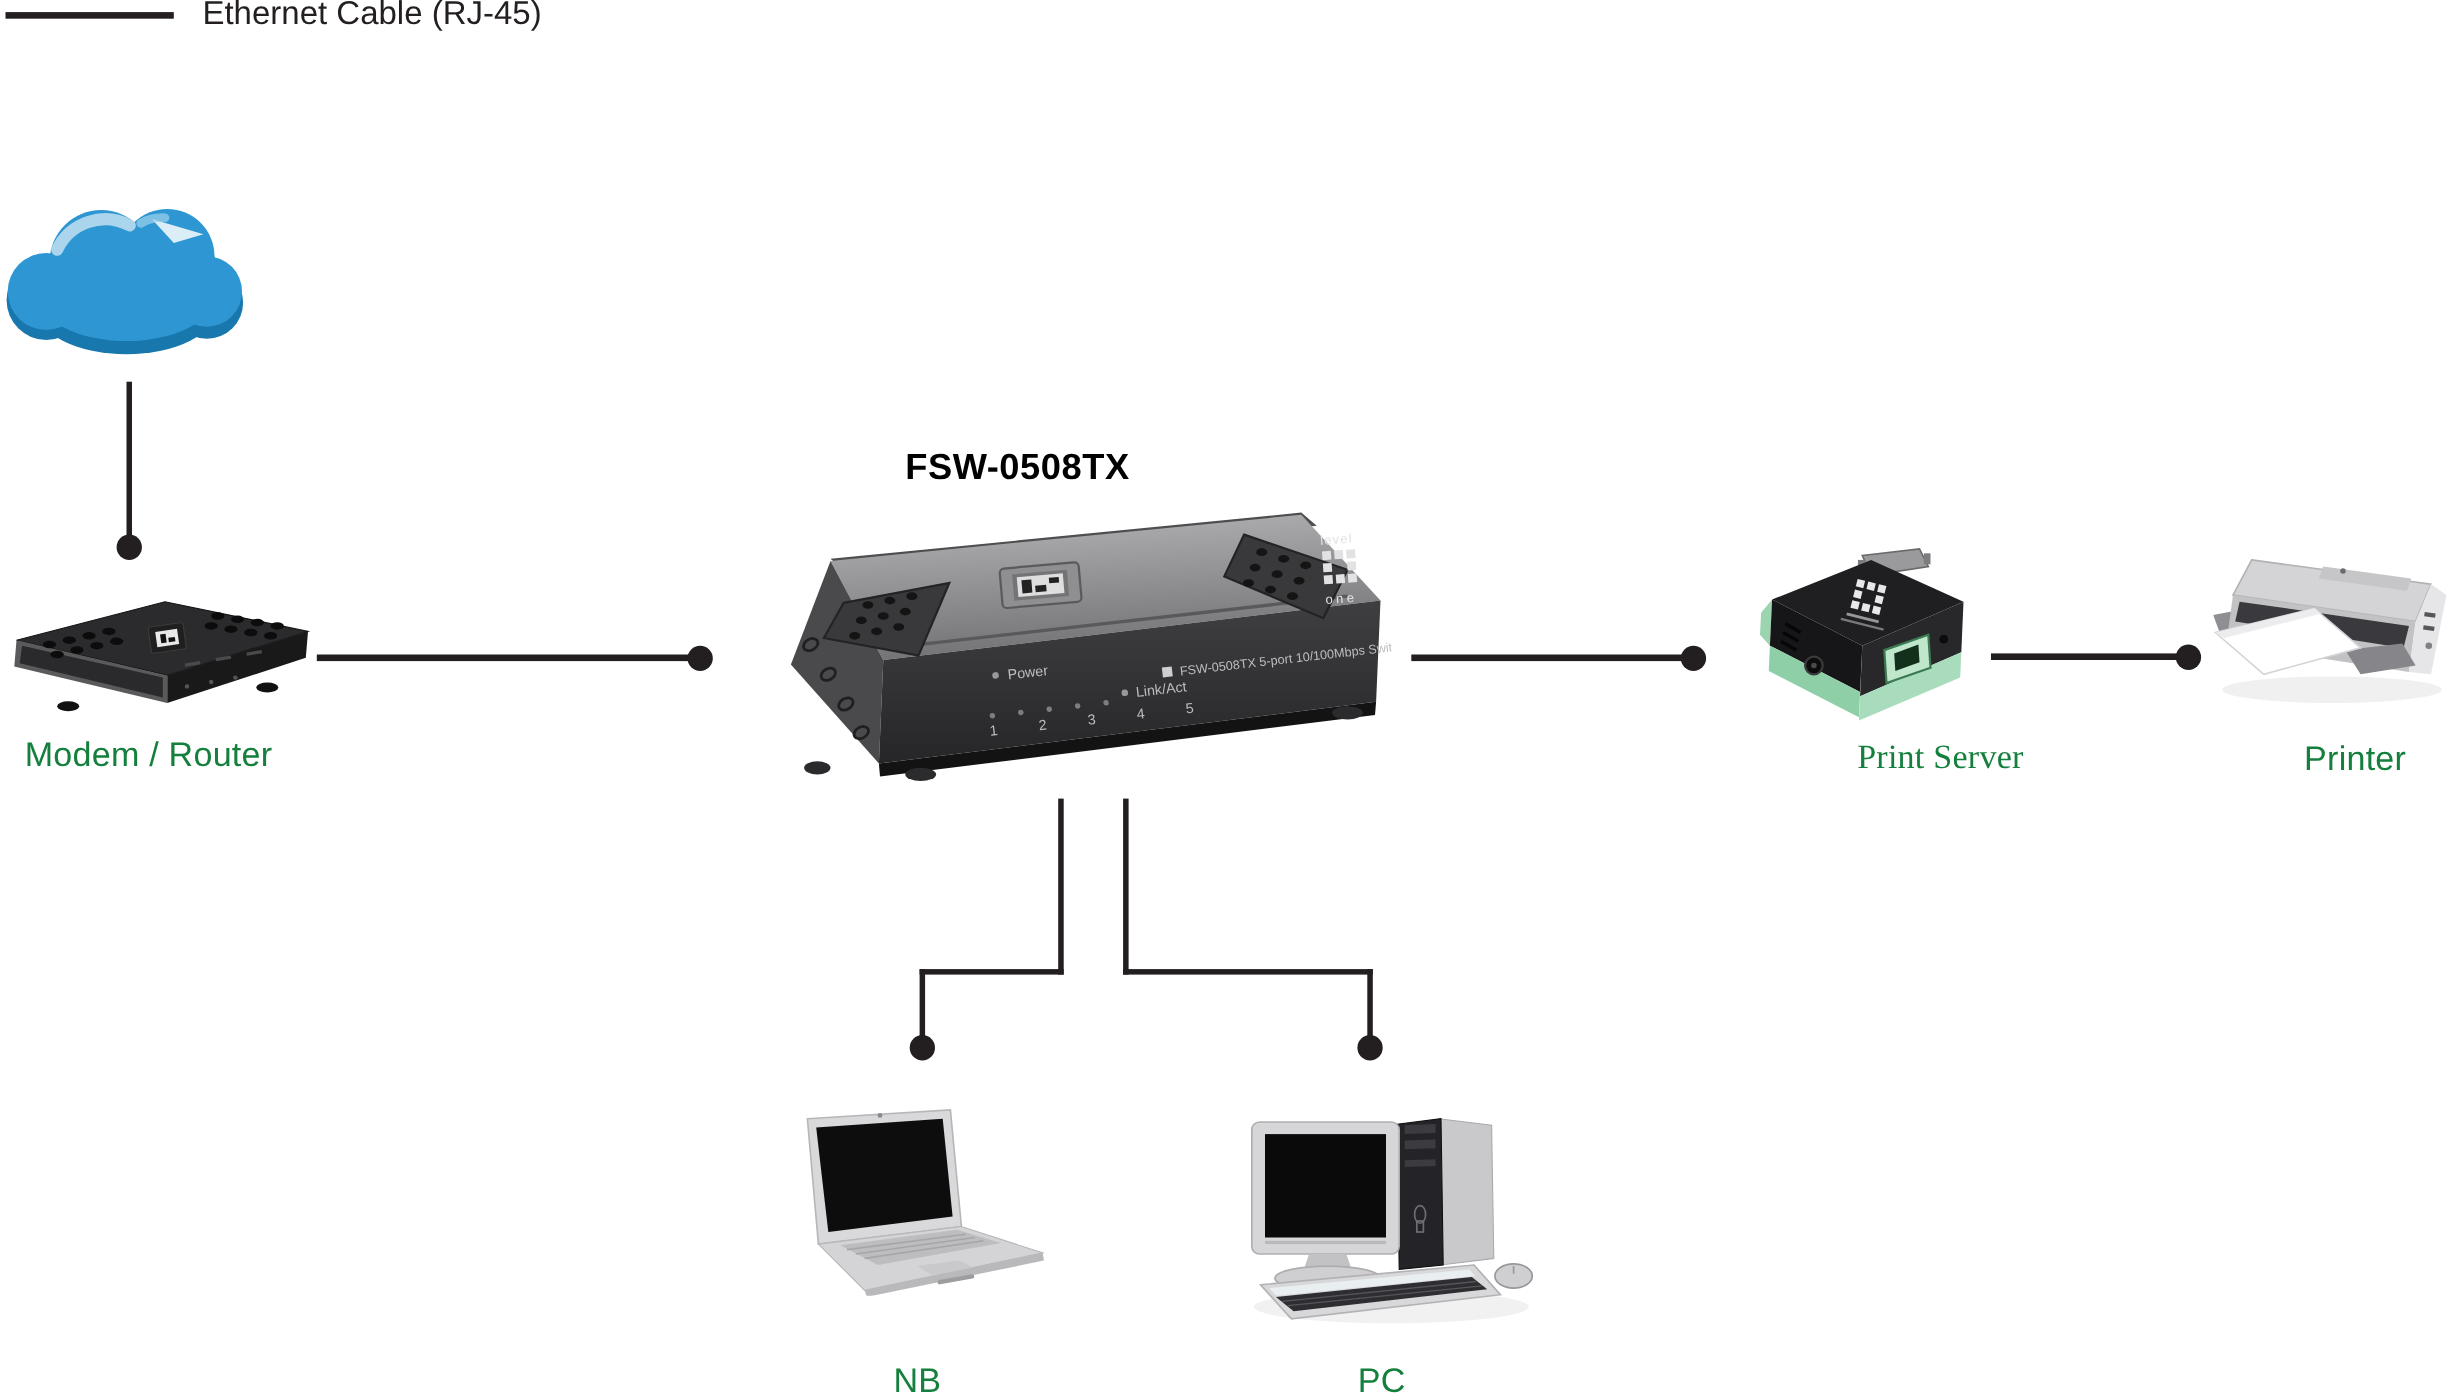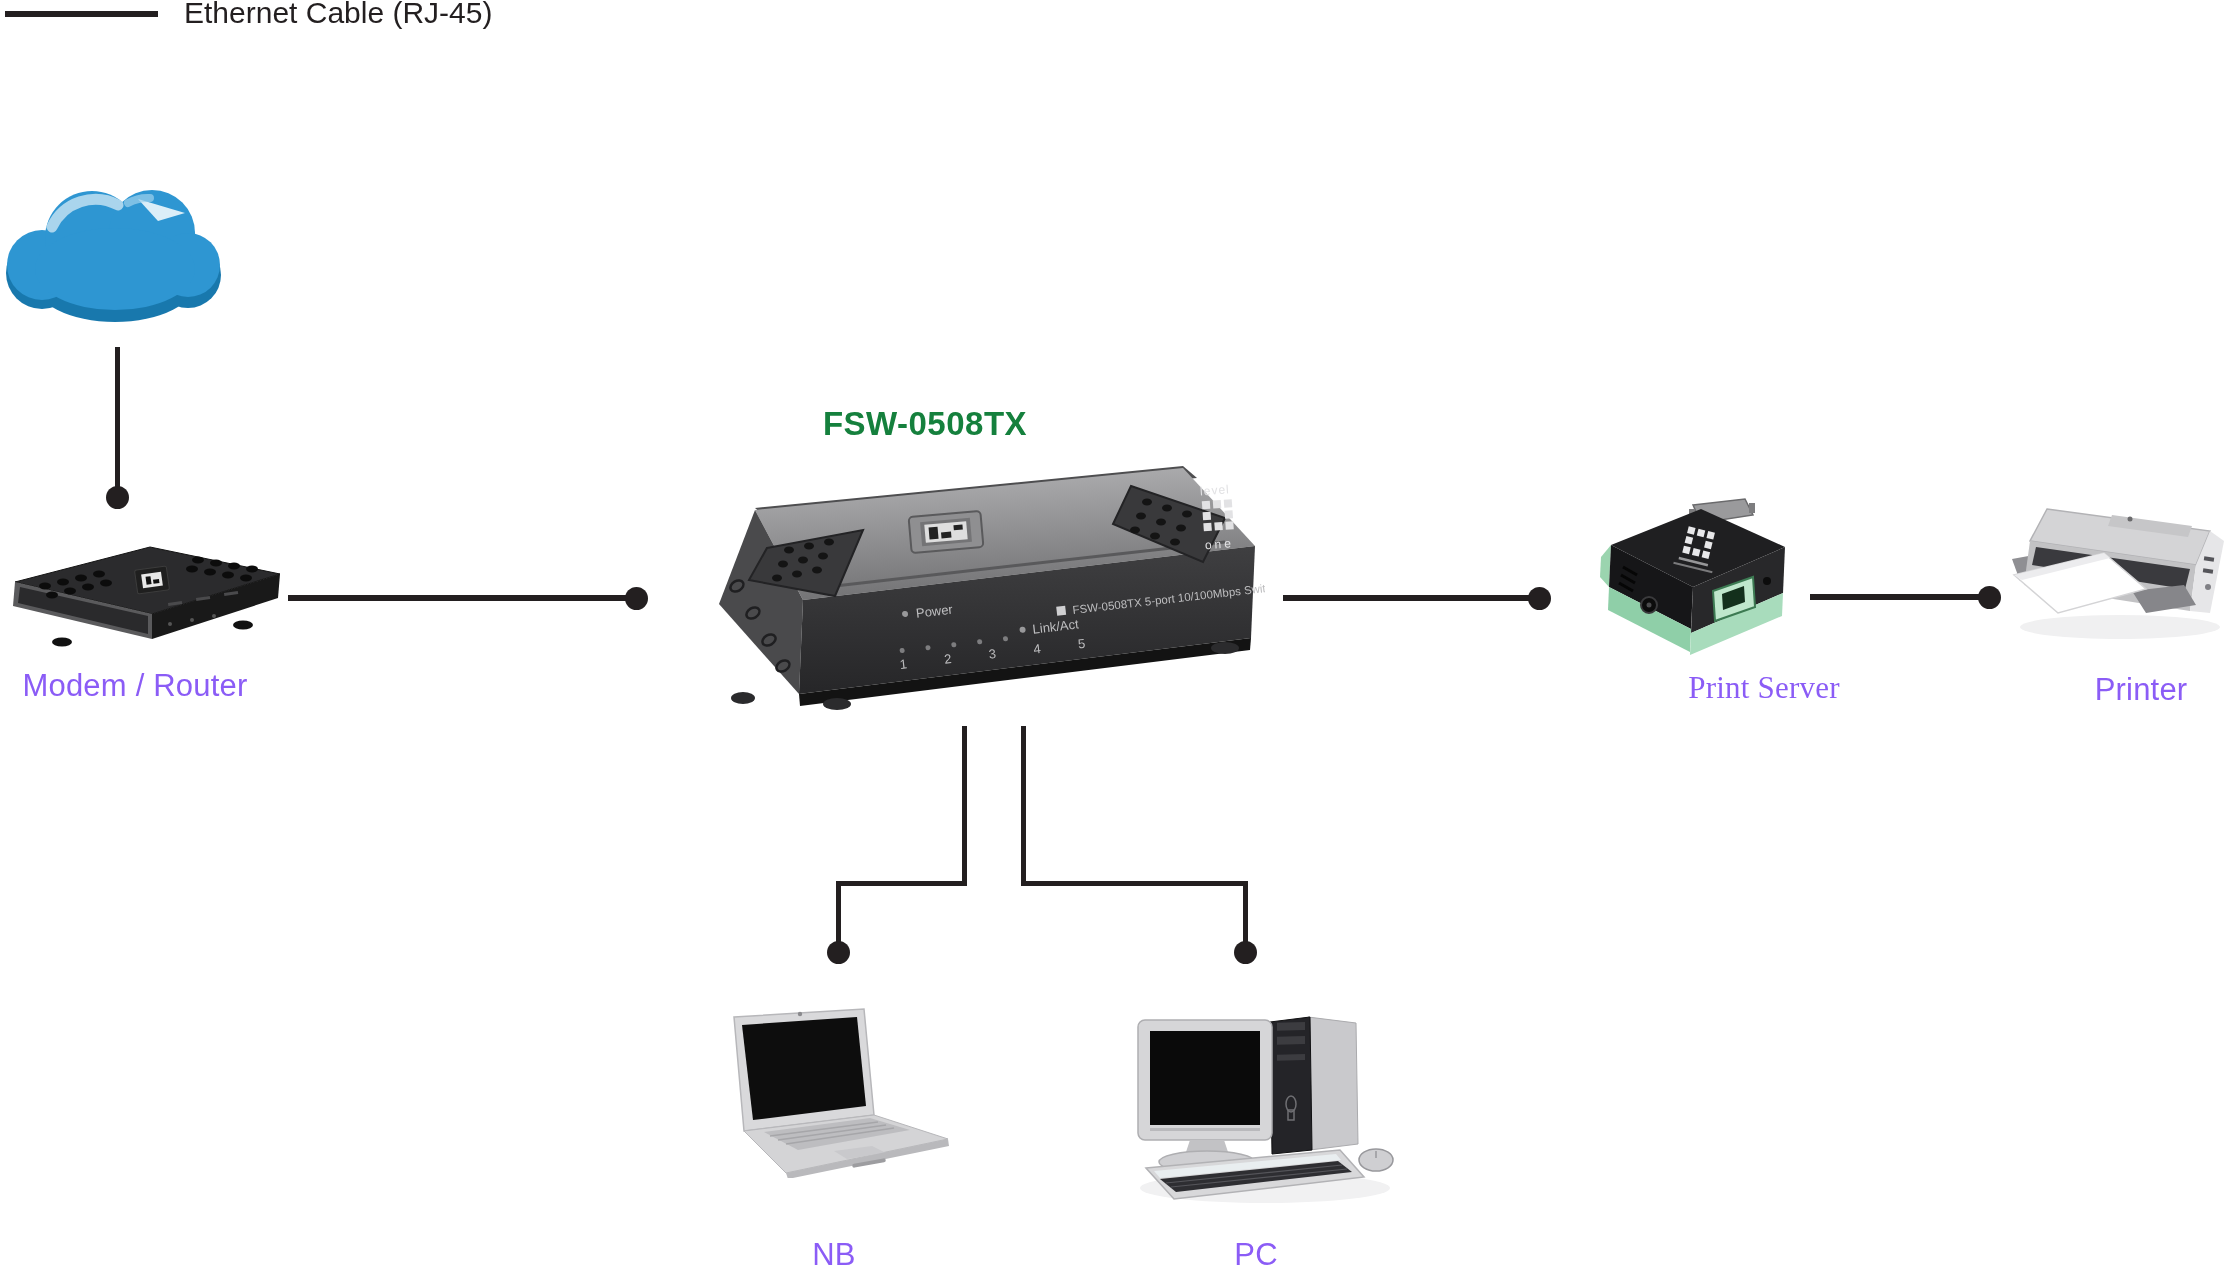--- a/index.html
+++ b/index.html
@@ -2,24 +2,24 @@
 <html><head>
 <meta charset="utf-8">
 <style>
   html,body{margin:0;padding:0;background:#ffffff;}
   body{width:2231px;height:1271px;overflow:hidden;}
   #canvas{position:relative;width:2231px;height:911px;background:#ffffff;
           font-family:"Liberation Sans",sans-serif;color:#231f20;}
   .cable{position:absolute;background:#231f20;}
   .dot{position:absolute;width:23px;height:23px;border-radius:50%;background:#231f20;}
   .device{position:absolute;}
-  .node-label{position:absolute;font-size:31px;line-height:1.15;text-align:center;color:#8b5cf6;letter-spacing:.2px;}
+  .node-label{position:absolute;font-size:31px;line-height:1.15;text-align:center;color:#15803d;letter-spacing:.2px;}
   .legend-label{position:absolute;left:184px;top:-4px;font-size:30px;color:#231f20;}
   .switch-title{position:absolute;left:770px;top:405px;width:310px;text-align:center;
-                font-size:33px;font-weight:bold;color:#15803d;letter-spacing:.5px;}
+                font-size:33px;font-weight:bold;color:#000000;letter-spacing:.5px;}
   svg{display:block;}
 </style>
 </head>
 <body>
 
 <div id="canvas">
 
   <div>
     <div class="cable" style="left:5px;top:11px;width:153px;height:6px;"></div>
     <div class="legend-label">Ethernet Cable (RJ-45)</div>

